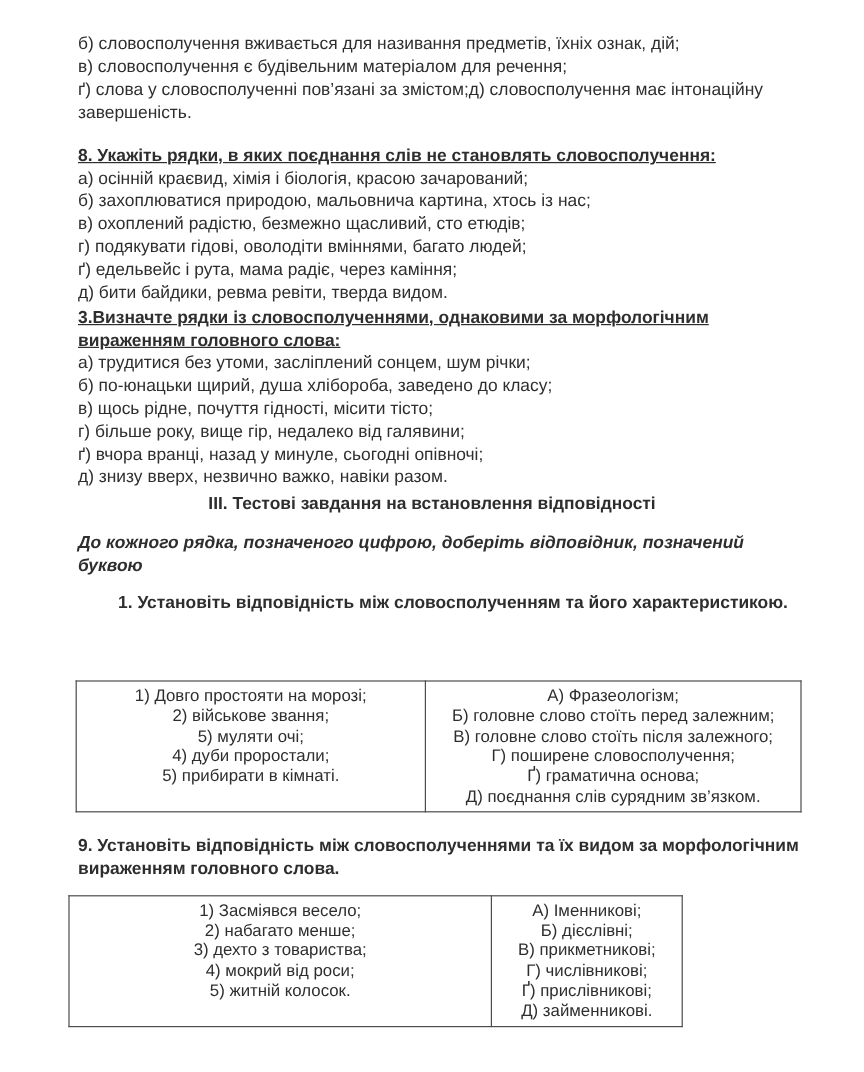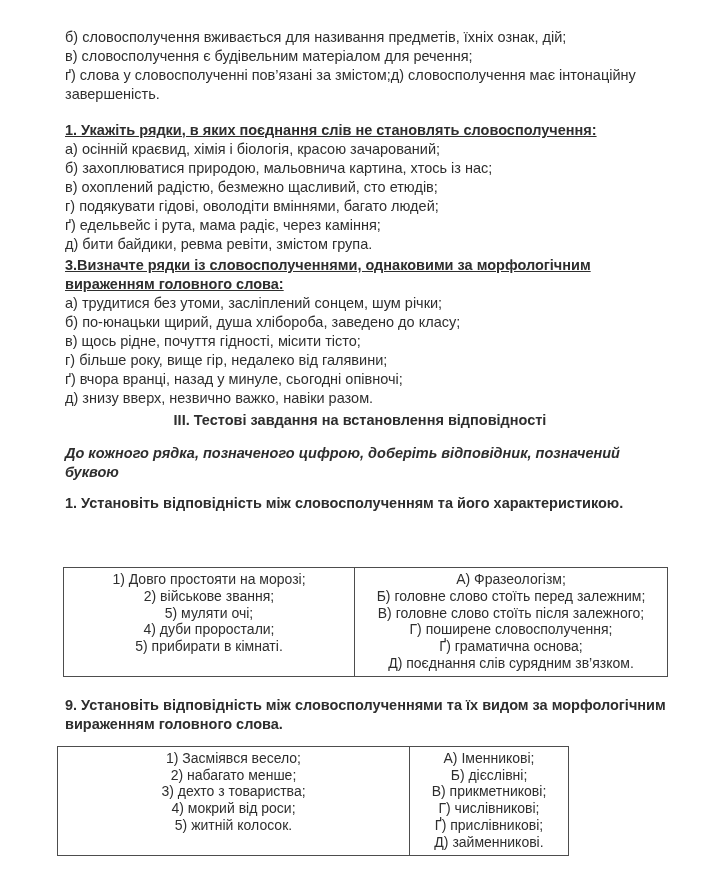--- a/index.html
+++ b/index.html
@@ -40,21 +40,21 @@
   }
   .instruction{
     margin-top:14px;
     font-weight:bold;
     font-style:italic;
     max-width:600px;
   }
   .task-heading{
     font-weight:bold;
   }
-  .task1-heading{margin-top:12px;}
+  .task1-heading{margin-top:12px;text-align:center;}
   .task2-heading{margin-top:19px;max-width:648px;}
   table.match{
     border-collapse:collapse;
     table-layout:fixed;
     text-align:center;
   }
   table.match td{
     border:1.5px solid var(--border);
     vertical-align:top;
     padding:3px 4px 4px 4px;
@@ -79,27 +79,27 @@
 
 <div class="page">
 
   <div class="intro">
     <div class="line">б) словосполучення вживається для називання предметів, їхніх ознак, дій;</div>
     <div class="line">в) словосполучення є будівельним матеріалом для речення;</div>
     <div class="line">ґ)  слова у словосполученні пов’язані за змістом;д) словосполучення має інтонаційну завершеність.</div>
   </div>
 
   <div class="sec2">
-    <div class="line sec-heading">1. Укажіть рядки, в яких поєднання слів не становлять словосполучення:</div>
+    <div class="line sec-heading">8. Укажіть рядки, в яких поєднання слів не становлять словосполучення:</div>
     <div class="line">а) осінній краєвид, хімія і біологія, красою зачарований;</div>
     <div class="line">б) захоплюватися природою, мальовнича картина, хтось із нас;</div>
     <div class="line">в) охоплений радістю, безмежно щасливий, сто етюдів;</div>
     <div class="line">г) подякувати гідові, оволодіти вміннями, багато людей;</div>
     <div class="line">ґ) едельвейс і рута, мама радіє, через каміння;</div>
-    <div class="line">д) бити байдики, ревма ревіти, змістом група.</div>
+    <div class="line">д) бити байдики, ревма ревіти, тверда видом.</div>
   </div>
 
   <div class="sec3">
     <div class="line sec-heading">3.Визначте рядки із словосполученнями, однаковими за морфологічним вираженням головного слова:</div>
     <div class="line">а) трудитися без утоми, засліплений сонцем, шум річки;</div>
     <div class="line">б) по-юнацьки щирий, душа хлібороба, заведено до класу;</div>
     <div class="line">в) щось рідне, почуття гідності, місити тісто;</div>
     <div class="line">г) більше року, вище гір, недалеко від галявини;</div>
     <div class="line">ґ) вчора вранці, назад у минуле, сьогодні опівночі;</div>
     <div class="line">д) знизу вверх, незвично важко, навіки разом.</div>

